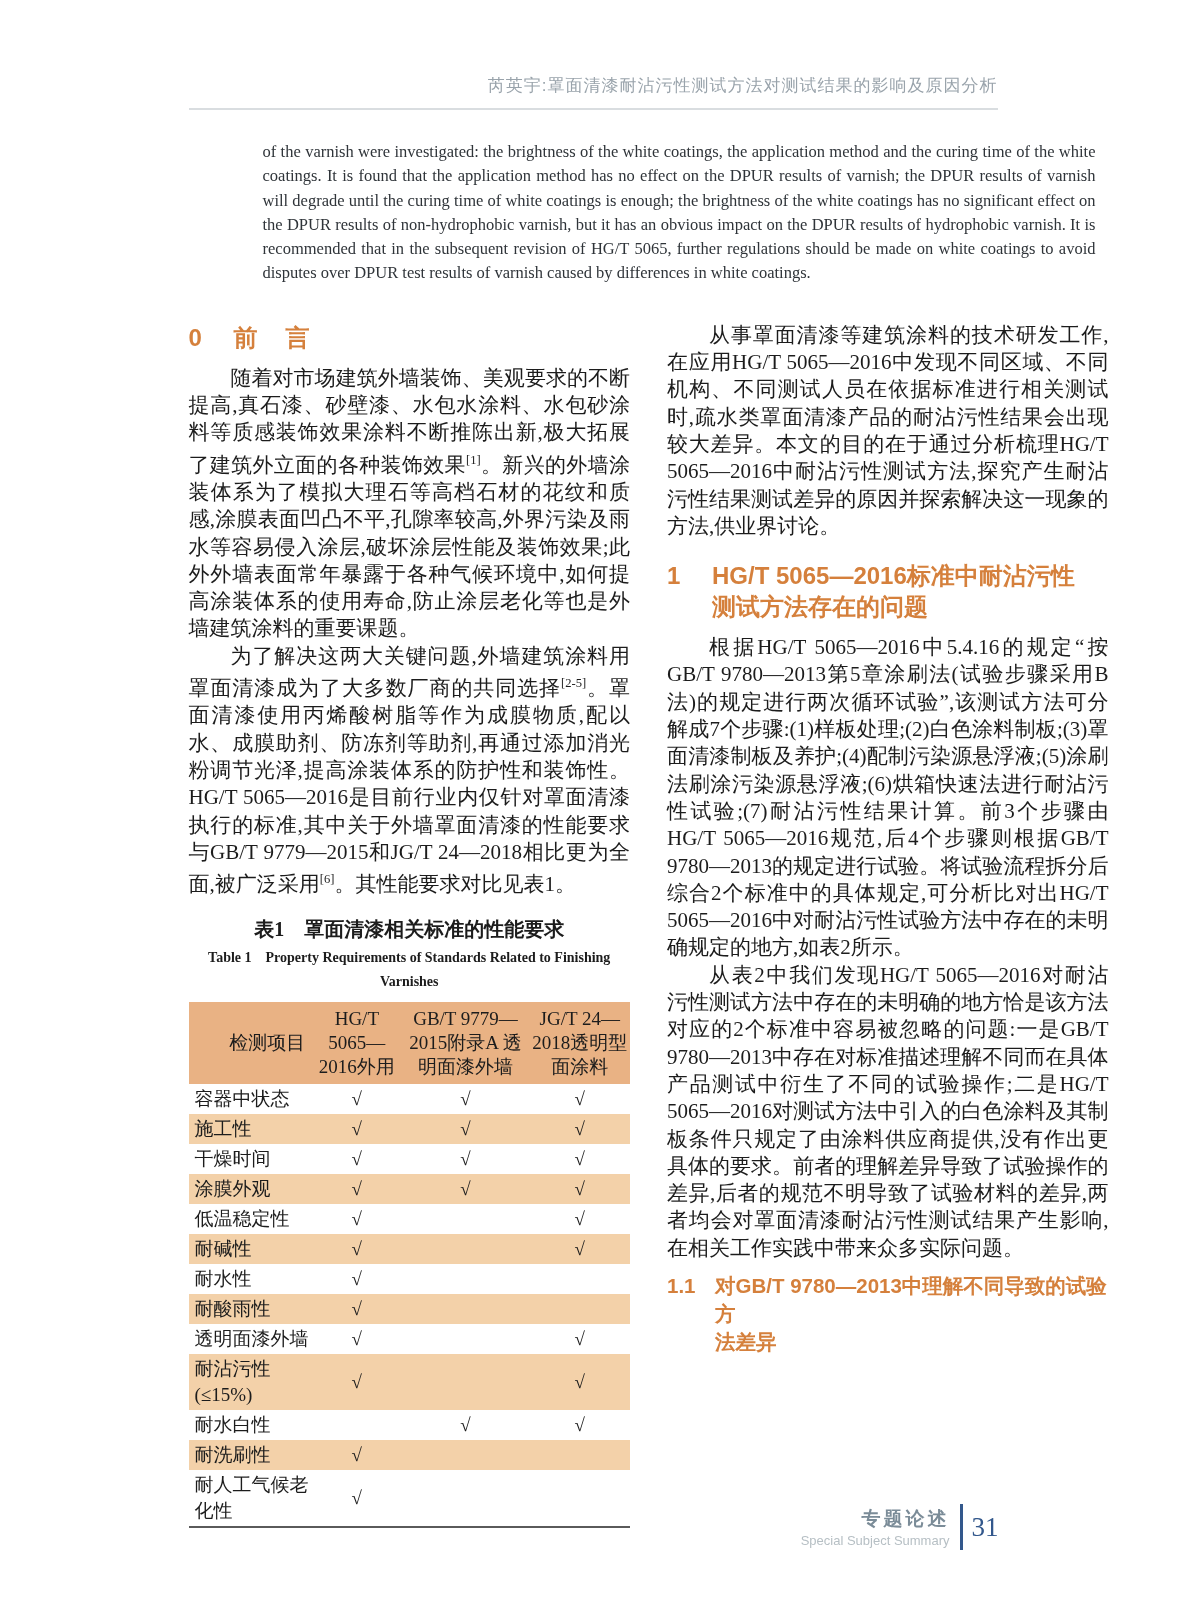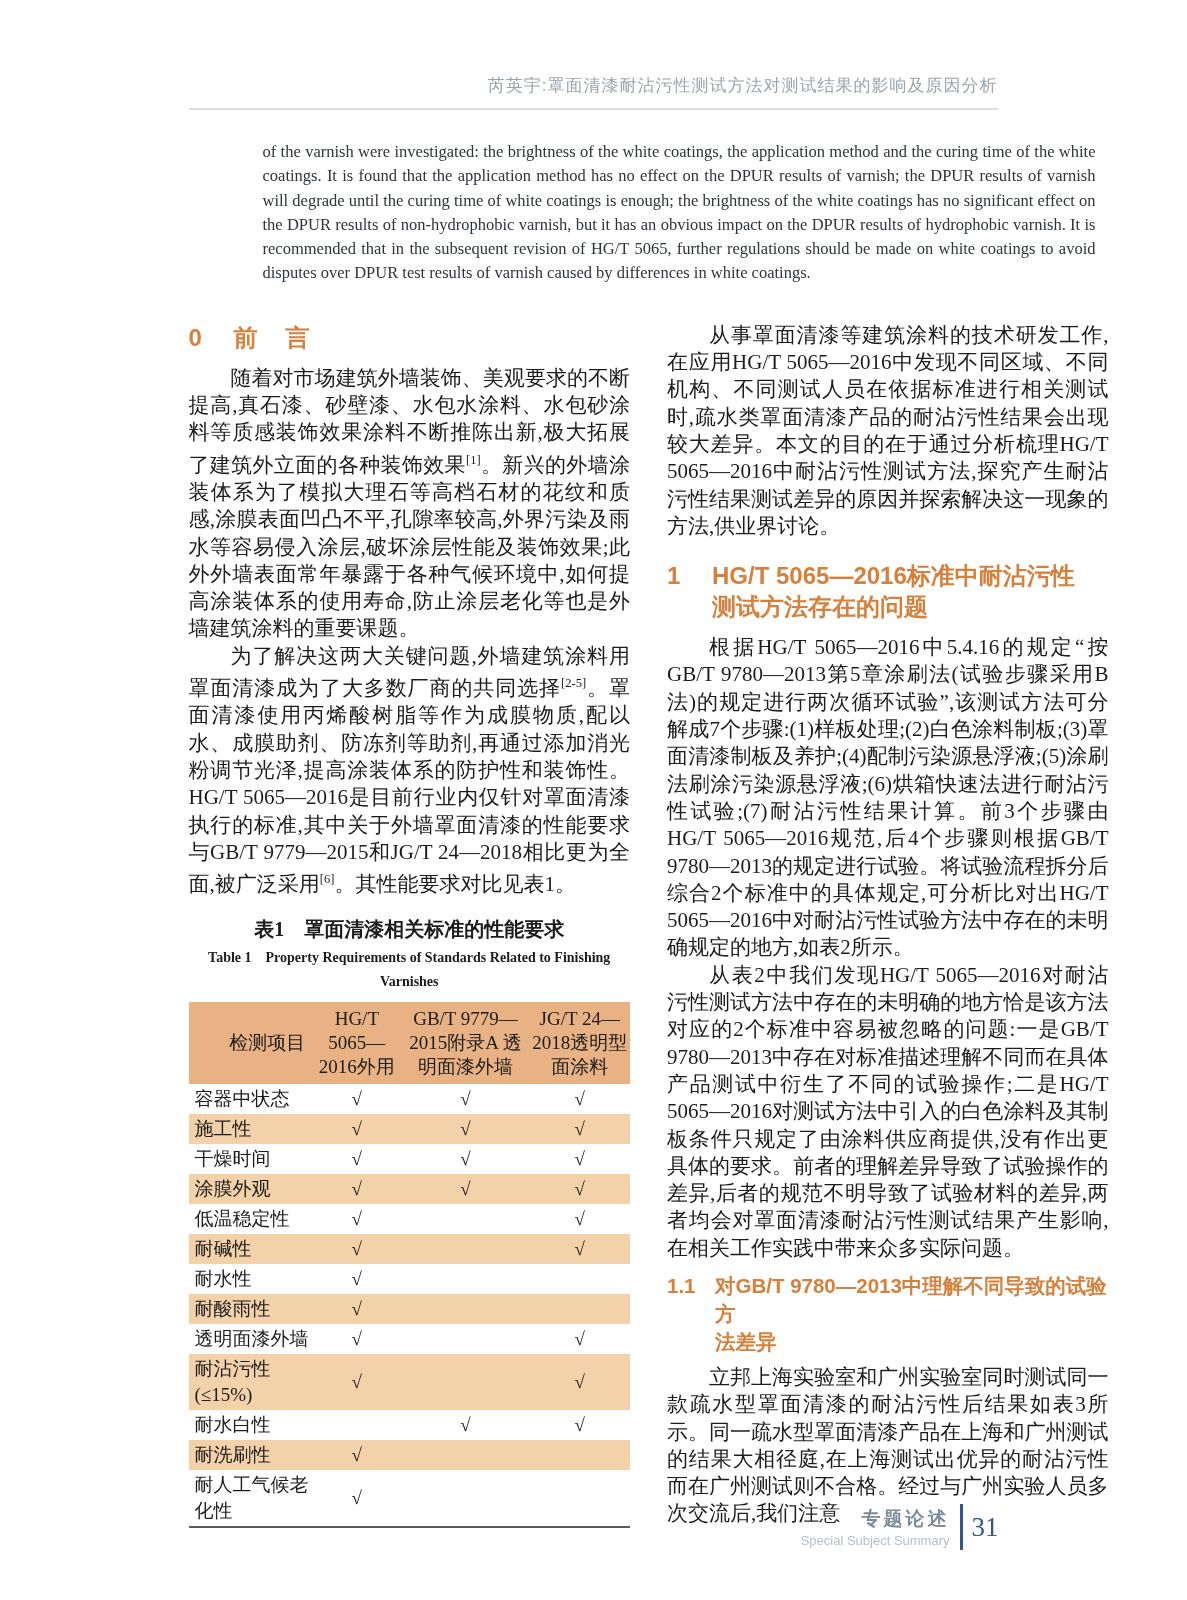--- a/index.html
+++ b/index.html
@@ -208,21 +208,20 @@
 测试方法存在的问题</span>
       </div>
       <p class="zh">根据HG/T 5065—2016中5.4.16的规定“按GB/T 9780—2013第5章涂刷法(试验步骤采用B法)的规定进行两次循环试验”,该测试方法可分解成7个步骤:(1)样板处理;(2)白色涂料制板;(3)罩面清漆制板及养护;(4)配制污染源悬浮液;(5)涂刷法刷涂污染源悬浮液;(6)烘箱快速法进行耐沾污性试验;(7)耐沾污性结果计算。前3个步骤由HG/T 5065—2016规范,后4个步骤则根据GB/T 9780—2013的规定进行试验。将试验流程拆分后综合2个标准中的具体规定,可分析比对出HG/T 5065—2016中对耐沾污性试验方法中存在的未明确规定的地方,如表2所示。</p>
       <p class="zh">从表2中我们发现HG/T 5065—2016对耐沾污性测试方法中存在的未明确的地方恰是该方法对应的2个标准中容易被忽略的问题:一是GB/T 9780—2013中存在对标准描述理解不同而在具体产品测试中衍生了不同的试验操作;二是HG/T 5065—2016对测试方法中引入的白色涂料及其制板条件只规定了由涂料供应商提供,没有作出更具体的要求。前者的理解差异导致了试验操作的差异,后者的规范不明导致了试验材料的差异,两者均会对罩面清漆耐沾污性测试结果产生影响,在相关工作实践中带来众多实际问题。</p>
 
       <div class="h-sub">
         <span class="sec-num">1.1</span>
         <span class="sec-title">对GB/T 9780—2013中理解不同导致的试验方
 法差异</span>
       </div>
-      <p class="zh">立邦上海实验室和广州实验室同时测试同一款疏水型罩面清漆的耐沾污性后结果如表3所示。同一疏水型罩面清漆产品在上海和广州测试的结果大相径庭,在上海测试出优异的耐沾污性而在广州测试则不合格。经过与广州实验人员多次交流后,我们注意</p>
     </div>
 
   </div>
 
   <div class="footer">
     <div class="footer-text">
       <div class="footer-zh">专题论述</div>
       <div class="footer-en">Special Subject Summary</div>
     </div>
     <div class="footer-bar"></div>

